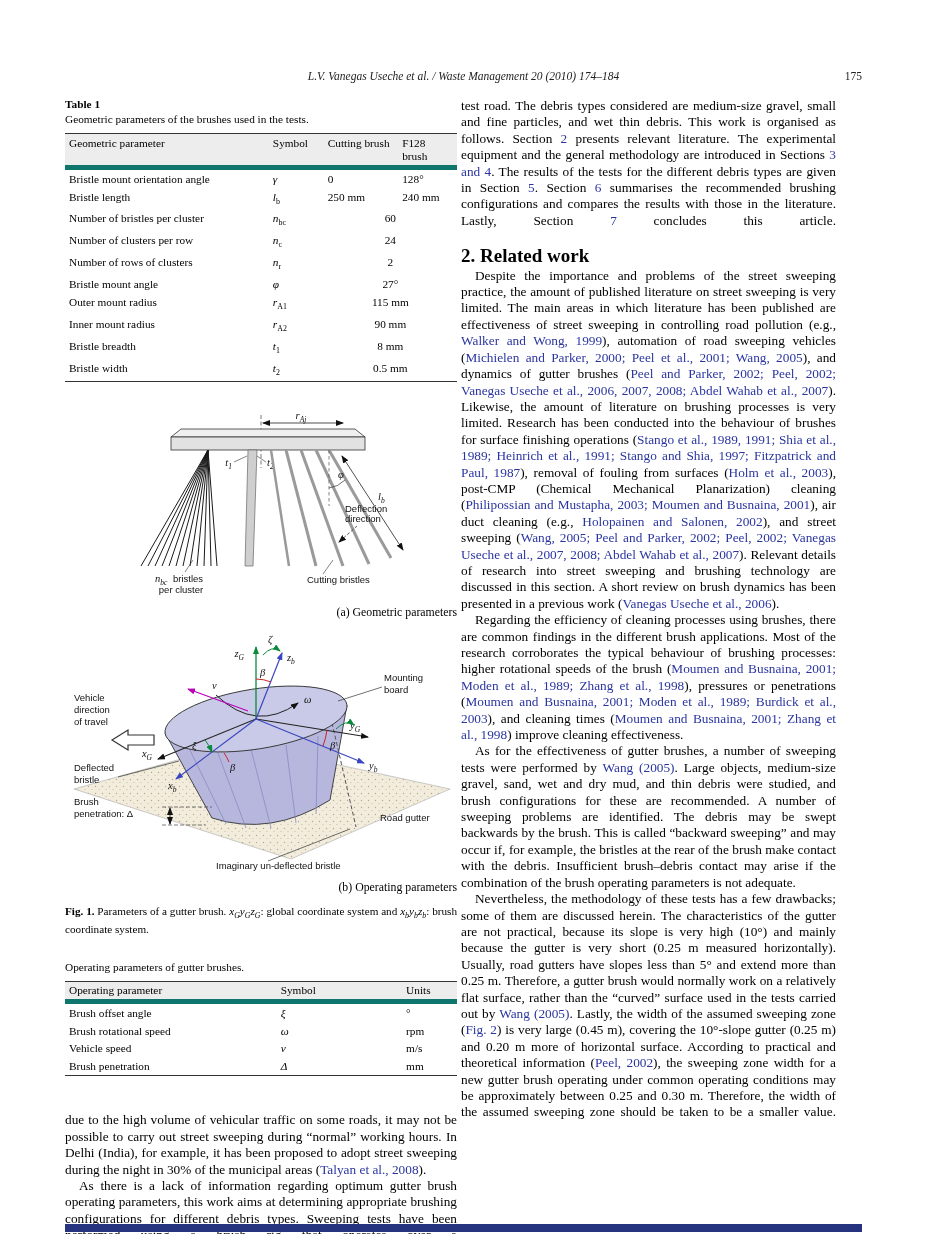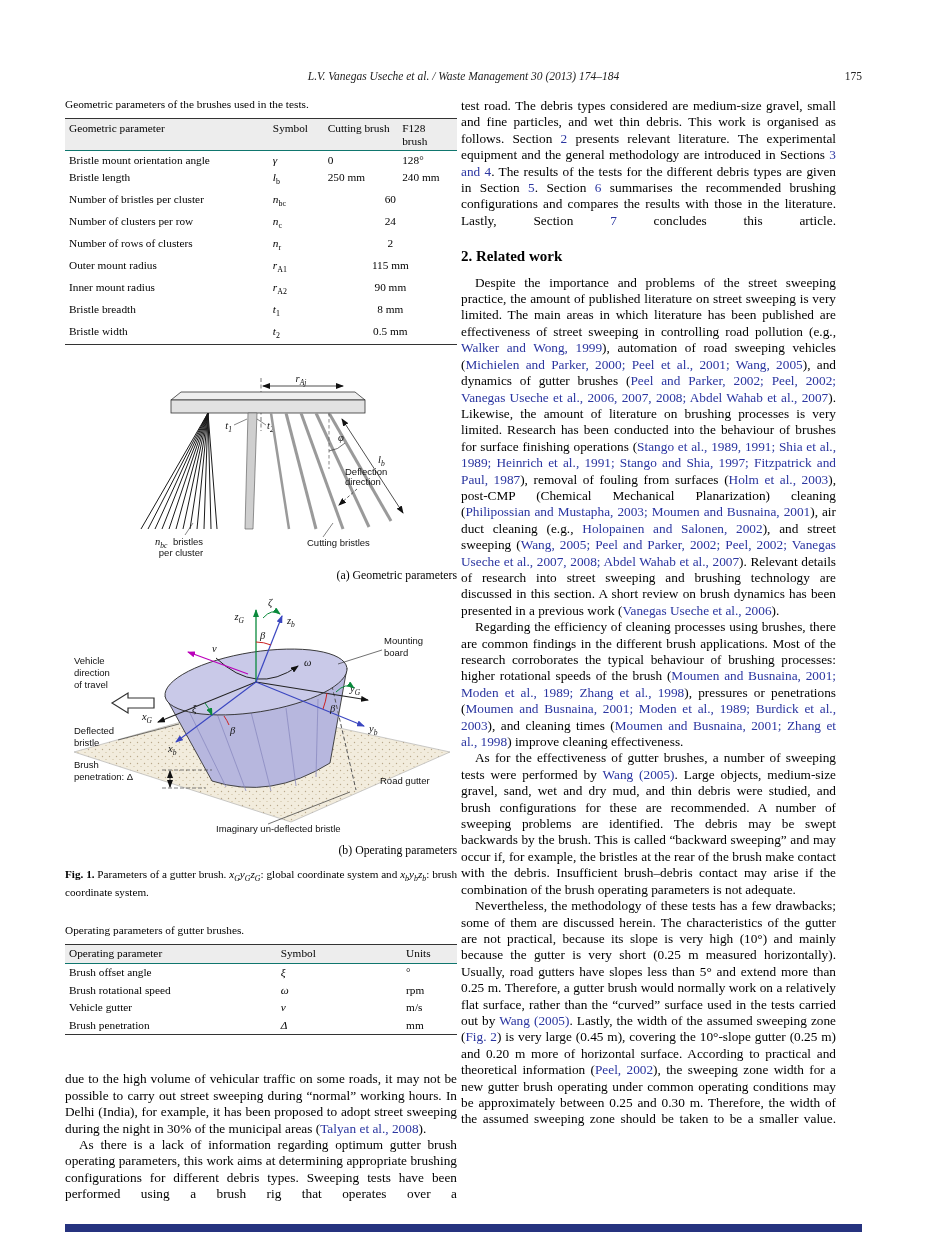--- a/index.html
+++ b/index.html
@@ -16,28 +16,28 @@
   .col-right { left:461px; width:375px; }
 
   p.para { text-align:justify; }
   p.indent { text-indent:14px; }
   p.cont { text-align-last:justify; }
   .cite { color:var(--cite,#2a35a0); }
   .b { font-weight:bold; }
   .i { font-style:italic; }
   .sub { font-style:italic; font-size:70%; vertical-align:sub; }
 
-  h2.section { font-size:15px; font-weight:bold; margin:19px 0 10px; text-align:left; }
+  h2.section { font-size:19px; font-weight:bold; margin:19px 0 3px; text-align:left; }
 
   
   .tablebox { font-size:11.3px; line-height:13.2px; text-align:left; }
   .tbl-label { font-weight:bold; margin-bottom:2px; }
   .tbl-caption { margin-bottom:7px; }
   table { border-collapse:collapse; width:100%; border-top:1px solid #333; border-bottom:1px solid #333; }
-  thead tr { background:#ededed; border-bottom:1px solid #0f766e; }
+  thead tr { background:#ededed; border-bottom:5px solid #0f766e; }
   th, td { font-weight:normal; text-align:left; padding:2.5px 4px 2px 4px; vertical-align:top; font-size:11.3px; }
   td.ctr { text-align:center; }
   td.sym, th.sym { }
   sub { font-size:70%; }
   i { font-style:italic; }
 
   
   .figure { margin-top:28px; text-align:center; }
   .figure svg { display:block; margin:0 auto; }
   .subcap { font-size:11.8px; margin:2px 0 10px; text-align:right; }
@@ -49,27 +49,28 @@
   .ml { font-family:"Liberation Serif",serif; font-style:italic; font-size:10.5px; fill:#111; }
 
   .bottom-band { position:absolute; left:65px; right:63px; bottom:2px; height:8px; background:var(--band,#26337f); }
 </style>
 </head>
 <body>
 
 <div class="page">
 
   <div class="header">
-    <div class="center">L.V. Vanegas Useche et al. / Waste Management 30 (2013) 174–184</div>
+    <div class="center">L.V. Vanegas Useche et al. / Waste Management 20 (2010) 174–184</div>
     <div class="pageno">175</div>
   </div>
 
   <div class="col col-left">
 
     <div class="tablebox">
+      <div class="tbl-label">Table 1</div>
       <div class="tbl-caption">Geometric parameters of the brushes used in the tests.</div>
       <table>
         <colgroup>
             <col style="width:52%">
             <col style="width:14%">
             <col style="width:19%">
             <col style="width:15%">
           </colgroup>
         <thead>
           <tr>
@@ -101,20 +102,25 @@
               <td>Number of clusters per row</td>
               <td class="sym"><i>n</i><sub>c</sub></td>
               <td class="ctr" colspan="2">24</td>
             </tr>
             <tr>
               <td>Number of rows of clusters</td>
               <td class="sym"><i>n</i><sub>r</sub></td>
               <td class="ctr" colspan="2">2</td>
             </tr>
             <tr>
+              <td>Bristle mount angle</td>
+              <td class="sym"><i>φ</i></td>
+              <td class="ctr" colspan="2">27°</td>
+            </tr>
+            <tr>
               <td>Outer mount radius</td>
               <td class="sym"><i>r</i><sub>A1</sub></td>
               <td class="ctr" colspan="2">115 mm</td>
             </tr>
             <tr>
               <td>Inner mount radius</td>
               <td class="sym"><i>r</i><sub>A2</sub></td>
               <td class="ctr" colspan="2">90 mm</td>
             </tr>
             <tr>
@@ -317,21 +323,21 @@
               <td>Brush offset angle</td>
               <td class="sym"><i>ξ</i></td>
               <td>°</td>
             </tr>
             <tr>
               <td>Brush rotational speed</td>
               <td class="sym"><i>ω</i></td>
               <td>rpm</td>
             </tr>
             <tr>
-              <td>Vehicle gutter</td>
+              <td>Vehicle speed</td>
               <td class="sym"><i>v</i></td>
               <td>m/s</td>
             </tr>
             <tr>
               <td>Brush penetration</td>
               <td class="sym"><i>Δ</i></td>
               <td>mm</td>
             </tr>
           </tbody>
       </table>

